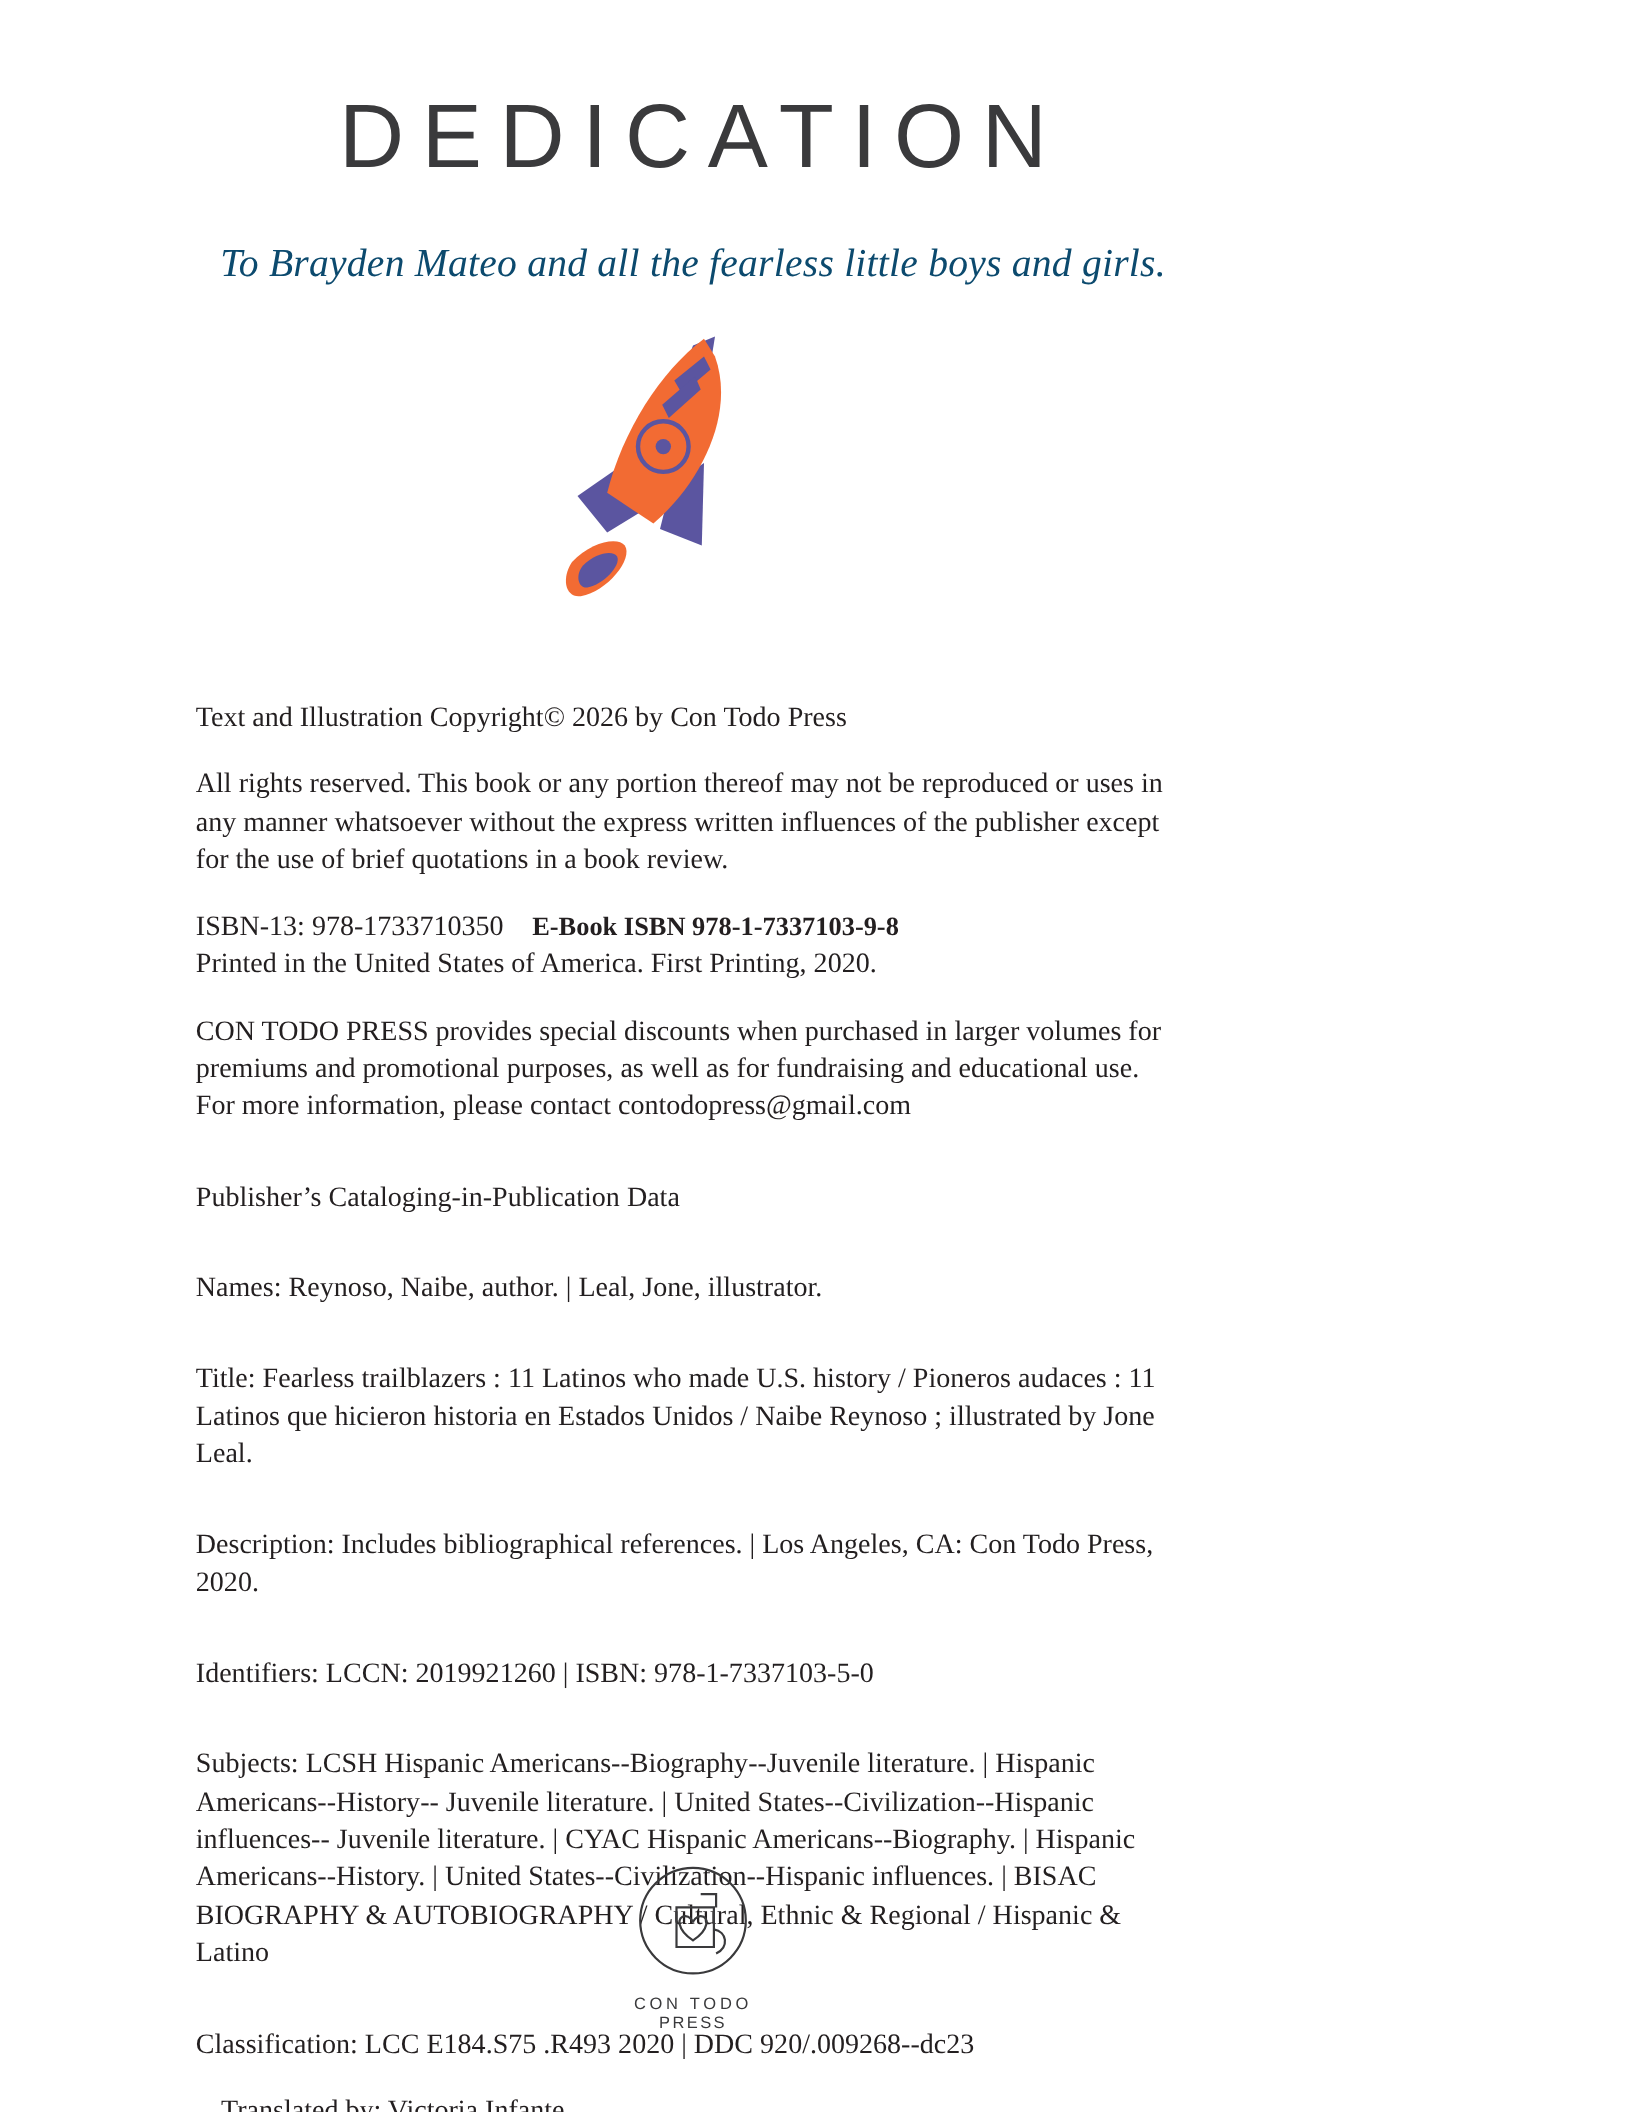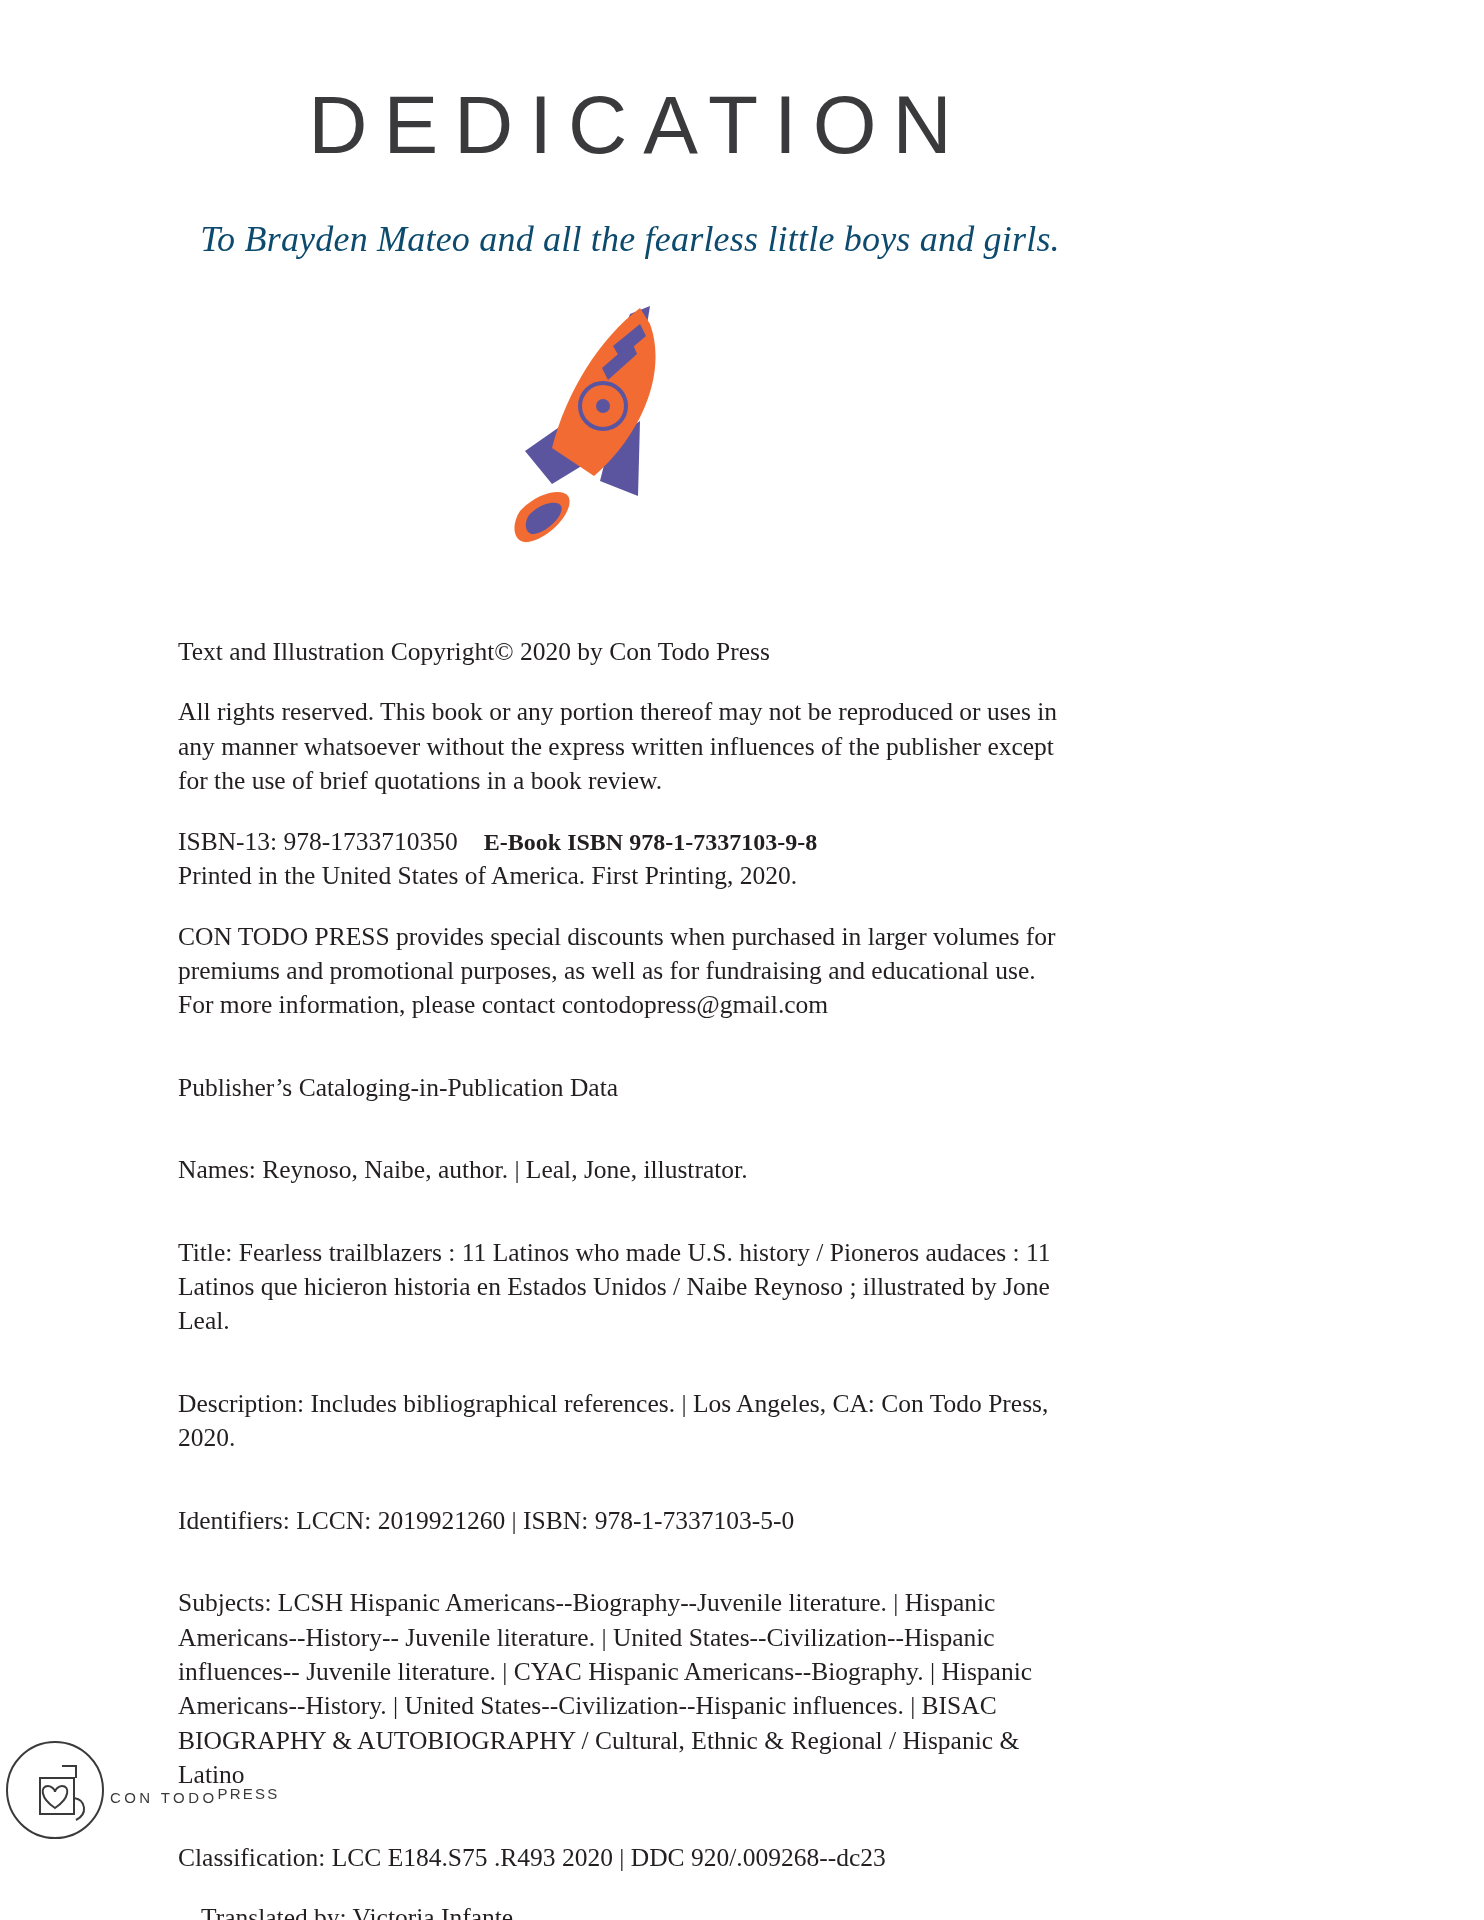--- a/index.html
+++ b/index.html
@@ -88,21 +88,21 @@
     margin-left: 23px;
   }
 
   
   .logo-wrap {
     position: absolute;
     left: 0;
     right: 0;
     bottom: 72px;
     display: flex;
-    flex-direction: row;
+    flex-direction: column;
     align-items: center;
   }
   .logo-name {
     font-family: "Liberation Sans", sans-serif;
     font-size: 15px;
     letter-spacing: 3.4px;
     color: #3a3a3c;
     margin-top: 9px;
   }
   .logo-sub {
@@ -142,21 +142,21 @@
         <circle cx="113" cy="110" r="7" fill="#5b55a0"></circle>
 
         <path d="M 30 215 C 48 196 72 192 78 200 C 86 212 62 242 38 246 C 24 248 20 230 30 215 Z" fill="#f26b33"></path>
         <path d="M 40 218 C 52 206 68 204 71 210 C 75 218 58 236 44 238 C 35 239 33 226 40 218 Z" fill="#5b55a0"></path>
       </g>
     </svg>
   </div>
 
   <div class="copy-block">
 
-    <p>Text and Illustration Copyright© 2020 by Con Todo Press</p>
+    <p>Text and Illustration Copyright© 2026 by Con Todo Press</p>
 
     <p>All rights reserved. This book or any portion thereof may not be reproduced or uses in any manner whatsoever without the express written influences of the publisher except for the use of brief quotations in a book review.</p>
 
     <p class="tight">
       <span>ISBN-13: 978-1733710350</span><span class="isbn-bold">E-Book ISBN 978-1-7337103-9-8</span>
     </p>
     <p>Printed in the United States of America. First Printing, 2020.</p>
 
     <p class="tight">CON TODO PRESS provides special discounts when purchased in larger volumes for premiums and promotional purposes, as well as for fundraising and educational use.</p>
     <p>For more information, please contact contodopress@gmail.com</p>

